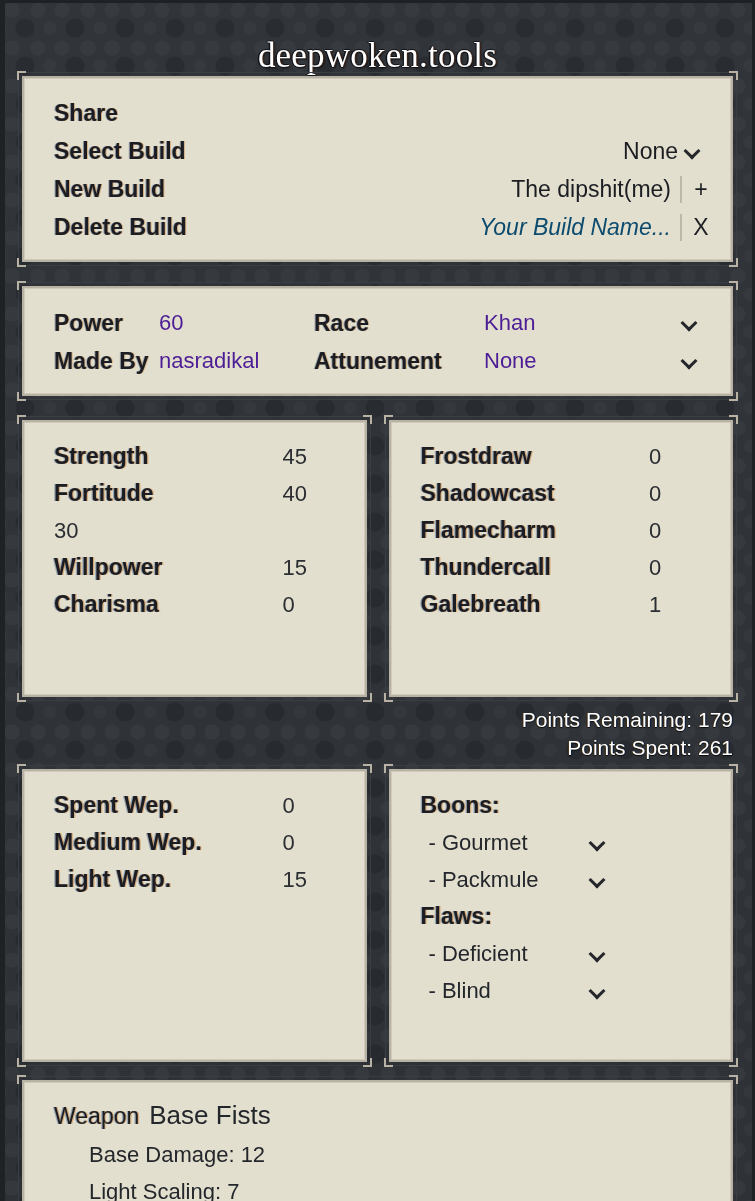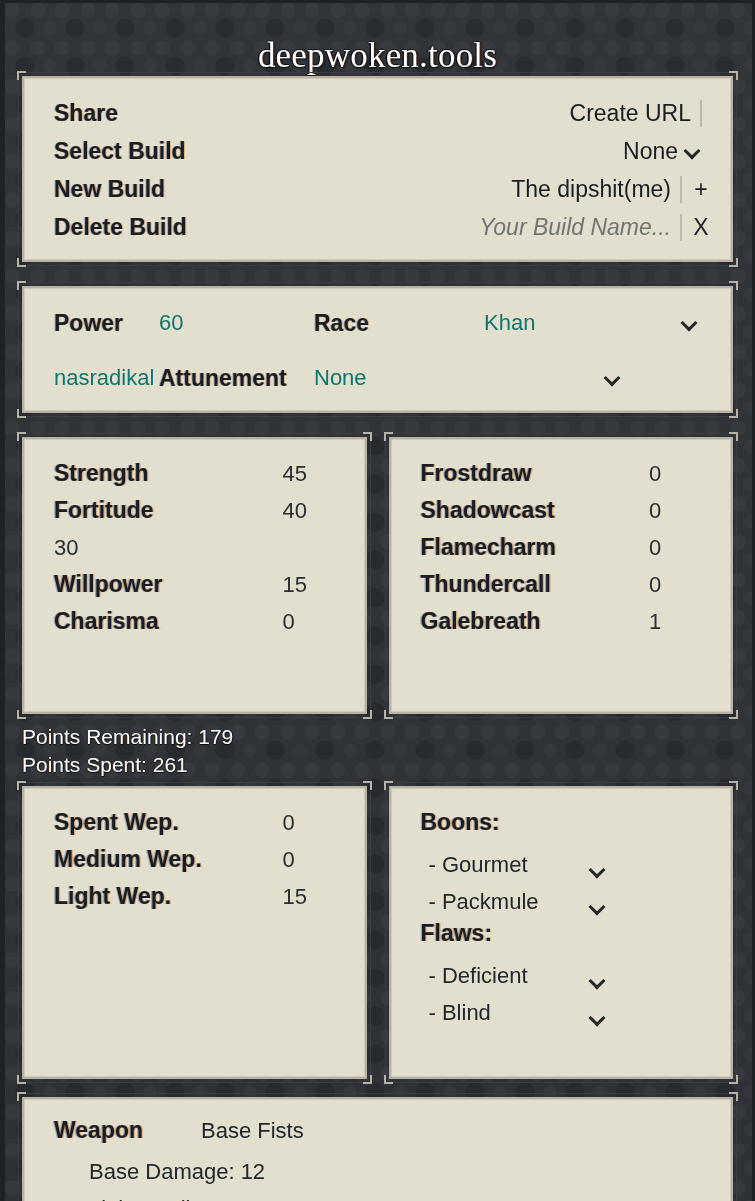--- a/index.html
+++ b/index.html
@@ -117,21 +117,21 @@
     gap: 0;
     font-size: 23px;
     color: #1b1d22;
   }
   .kv-val {
     text-align: right;
     white-space: nowrap;
     padding-right: 9px;
   }
   .kv-val.muted {
-    color: #737373;
+    color: #0c4a6e;
     font-style: italic;
   }
   .vdiv {
     width: 2px;
     height: 27px;
     background: #bdb9aa;
     margin-right: 9px;
   }
   .act {
     width: 20px;
@@ -157,29 +157,29 @@
     width: 9px; height: 9px;
     border-right: 3.5px solid #24262b;
     border-bottom: 3.5px solid #24262b;
     transform: rotate(45deg);
   }
 
   
   .pr-grid {
     display: grid;
     grid-template-columns: 105px 155px 170px 150px 1fr;
-    row-gap: 17px;
+    row-gap: 0;
     align-items: center;
   }
   .pr-grid > div { height: 38px; display: flex; align-items: center; }
   .pr-k {
     font-size: 23px; font-weight: bold; color: #1b1d22;
     text-shadow: 1px 0 0 rgba(200,120,40,0.40), -1px 0 0 rgba(30,60,120,0.3);
   }
-  .pr-v { font-size: 22px; color: #0f766e; }
+  .pr-v { font-size: 22px; color: #4c1d95; }
   .pr-chev { justify-content: flex-end; padding-right: 14px; }
 
   
   .two-col {
     display: flex;
     gap: 22px;
   }
   .two-col > .panel { flex: 1 1 0; }
 
   .stat-list { padding: 16px 22px 14px 30px; }
@@ -197,21 +197,21 @@
   }
   .stat-val {
     width: 60px;
     text-align: left;
     font-size: 22px;
     color: #2a2d32;
   }
 
   
   .points {
-    text-align: left;
+    text-align: right;
     padding: 9px 0 8px 0;
   }
   .points div {
     font-size: 21px;
     color: #ffffff;
     line-height: 1.32;
     text-shadow:
       -1.2px 0 0 #3a2a14,
       1.2px 0 0 #122038,
       0 1.2px 1px rgba(0,0,0,0.85);
@@ -223,45 +223,45 @@
     font-size: 23px;
     font-weight: bold;
     color: #1b1d22;
     height: 37px;
     display: flex;
     align-items: center;
     text-shadow: 1.2px 0 0 rgba(205,125,45,0.5), -1.2px 0 0 rgba(35,70,130,0.38);
   }
   .bf-item {
     display: flex;
-    align-items: flex-end;
+    align-items: center;
     height: 37px;
     padding-left: 8px;
   }
   .bf-item .bf-txt {
     font-size: 22px;
     color: #23262b;
     min-width: 160px;
   }
   .bf-item .chev { margin-left: 0; }
 
   
   .weapon-panel { margin-top: 0; }
   .weap-inner { padding: 18px 20px 20px 30px; }
   .weap-title-row {
     display: flex;
     align-items: baseline;
     gap: 10px;
     height: 36px;
   }
   .weap-label {
-    font-size: 23px; font-weight: bold; color: #1b1d22;
+    font-size: 23px; font-weight: normal; color: #1b1d22;
     text-shadow: 1.2px 0 0 rgba(205,125,45,0.5), -1.2px 0 0 rgba(35,70,130,0.38);
   }
-  .weap-name { font-size: 22px; color: #23262b; margin-left: 48px; }
+  .weap-name { font-size: 26px; color: #23262b; }
   .weap-sub {
     font-size: 22px; color: #23262b;
     padding-left: 35px;
     height: 37px;
     display: flex;
     align-items: center;
   }
   .spacer-18 { height: 18px; }
   .spacer-24 { height: 24px; }
   .stats-pad { height: 58px; }
@@ -278,24 +278,20 @@
 
   <div class="panel">
     <span class="corner tl"></span>
     <span class="corner tr"></span>
     <span class="corner bl"></span>
     <span class="corner br"></span>
     <div class="panel-inner">
 
       <div class="kv-row">
         <span class="kv-label">Share</span>
-        <span class="kv-right">
-          <span class="kv-val">Create URL</span>
-          <span class="vdiv"></span>
-        </span>
       </div>
 
       <div class="kv-row">
         <span class="kv-label">Select Build</span>
         <span class="kv-right pad-right">
           <span class="kv-val" style="padding-right:0">None</span>
           <span class="chev"></span>
         </span>
       </div>
 
@@ -330,20 +326,21 @@
     <div class="panel-inner">
       <div class="pr-grid">
         <div class="pr-k">Power</div>
         <div class="pr-v">60</div>
         <div class="pr-k">Race</div>
         <div class="pr-v">Khan</div>
         <div class="pr-chev">
             <span class="chev"></span>
           </div>
 
+        <div class="pr-k">Made By</div>
         <div class="pr-v">nasradikal</div>
         <div class="pr-k">Attunement</div>
         <div class="pr-v">None</div>
         <div class="pr-chev">
             <span class="chev"></span>
           </div>
       </div>
     </div>
   </div>
 

